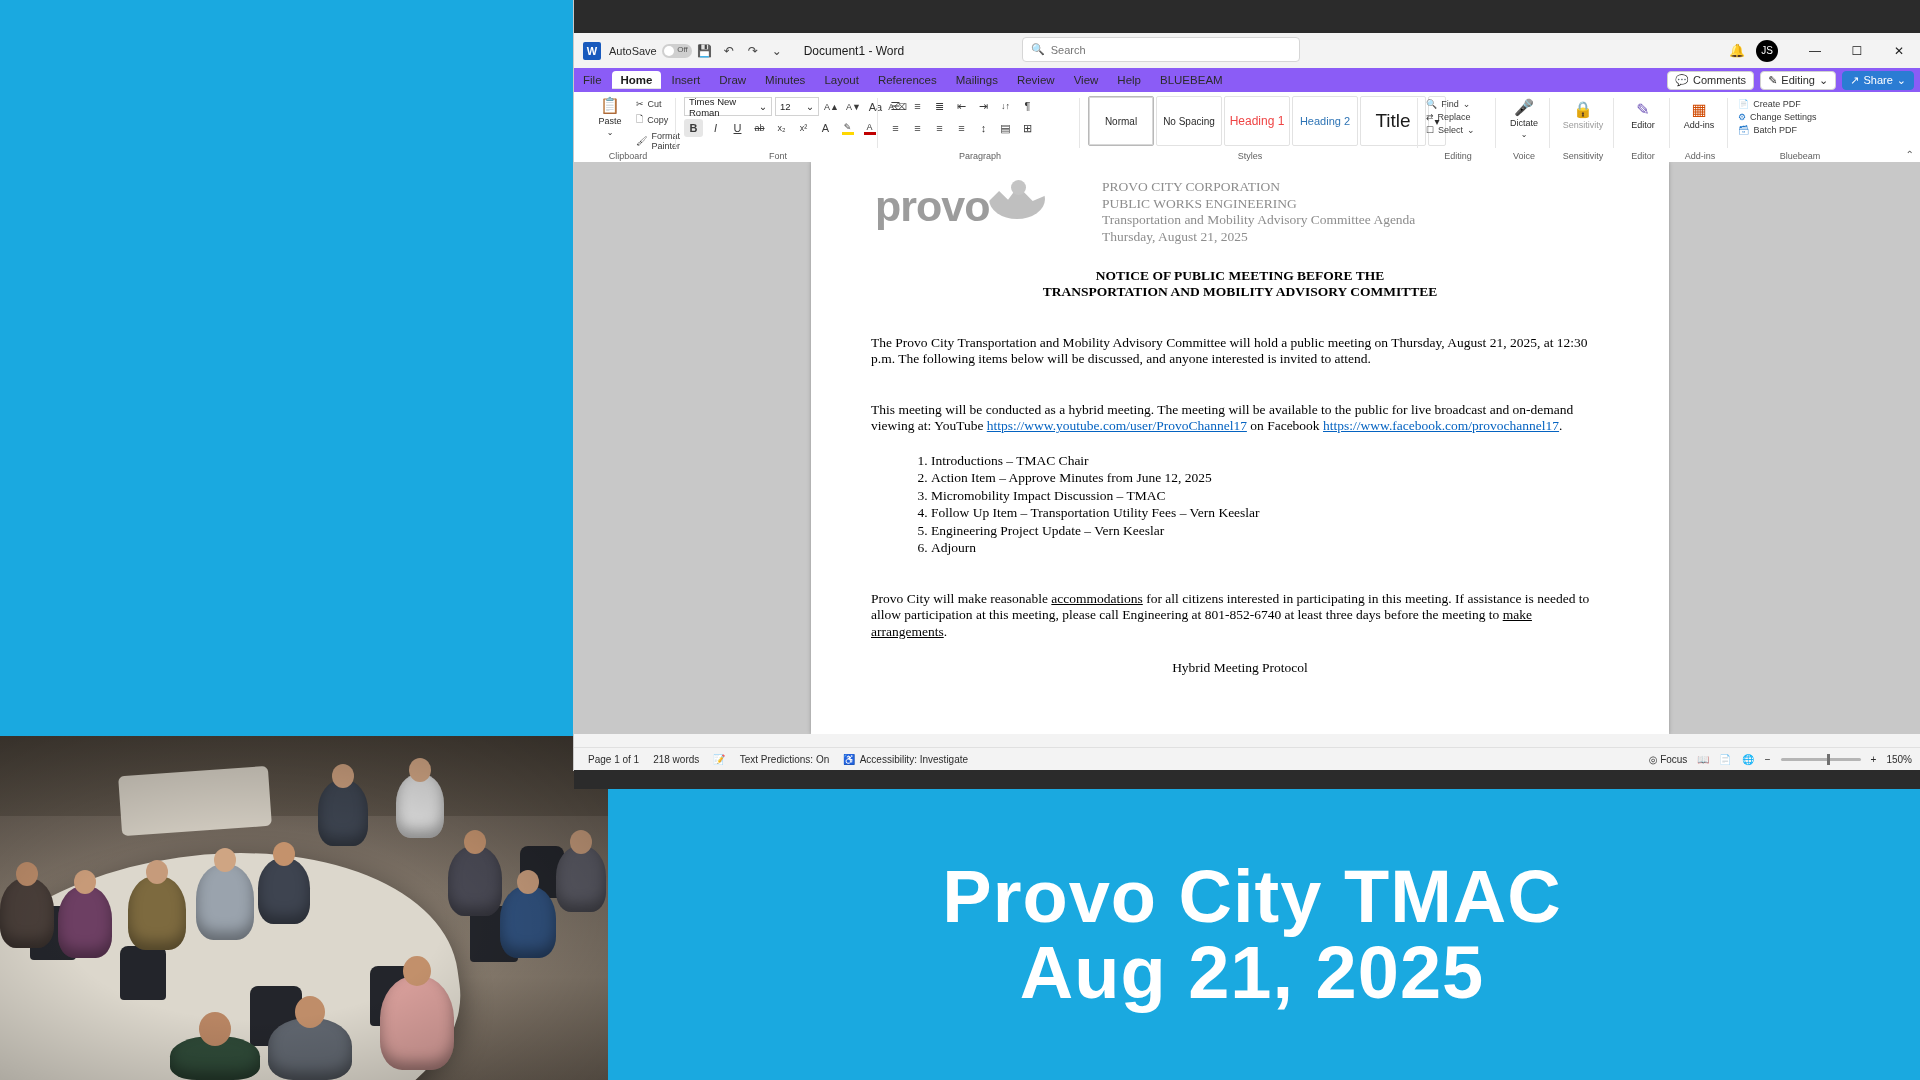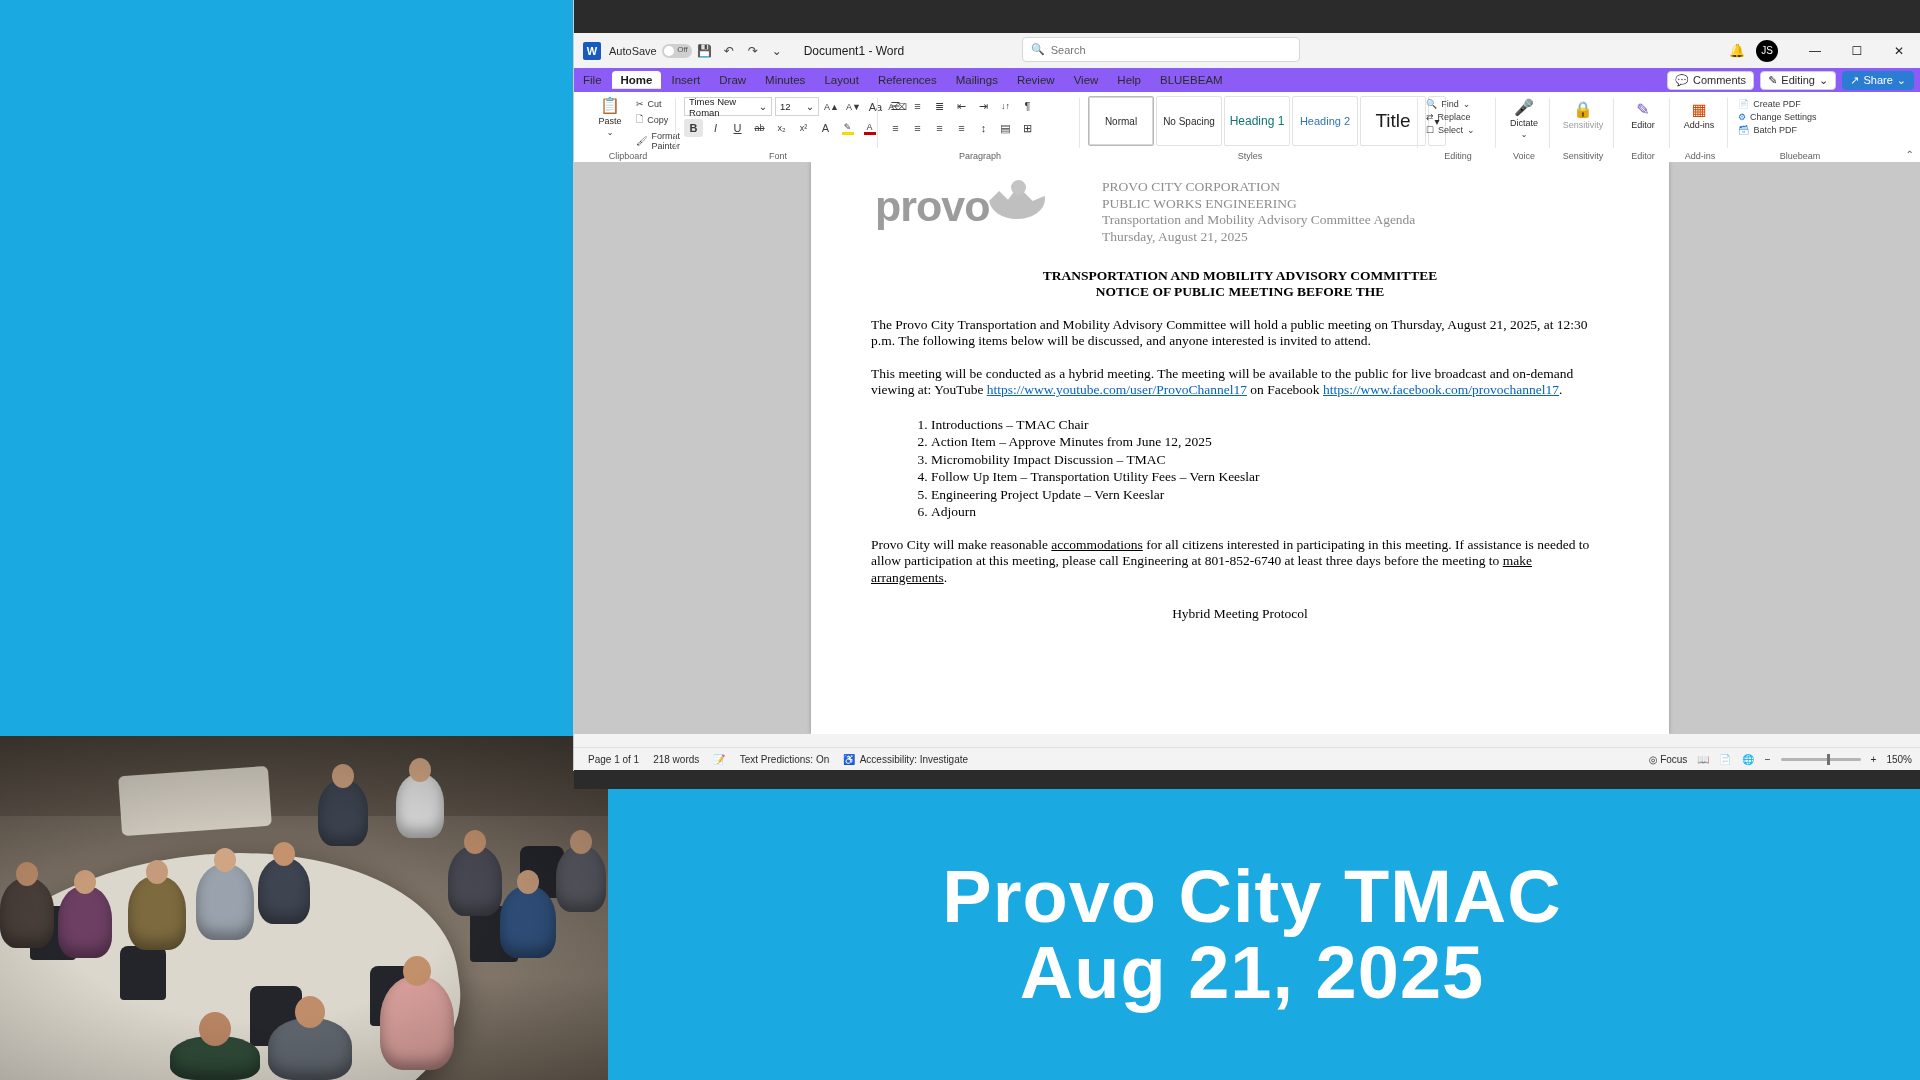--- a/index.html
+++ b/index.html
@@ -198,21 +198,21 @@
   .styles-gallery {
     position:absolute; top:4px; height: 50px;
     display: flex; align-items: stretch; gap: 2px;
   }
   .style-card {
     width: 64px; border: 1px solid #e2e2e2; background:#fff;
     display:flex; align-items:center; justify-content:center; text-align:center;
     font-size: 10px; color:#2b2b2b; border-radius:2px;
   }
   .style-card.sel { border-color:#b9b9b9; box-shadow: inset 0 0 0 1px #d8d8d8; }
-  .style-card.h1 { color:#0f766e; font-size: 12px; }
+  .style-card.h1 { color:#ef4444; font-size: 12px; }
   .style-card.h2 { color:#2e74b5; font-size: 11px; }
   .style-card.title { font-size: 19px; color:#1b1b1b; }
 
   
   .doc-area {
     position: absolute; left: 0; top: 162px; width: 100%; bottom: 36px;
     background: #c8c8c8;
     overflow: hidden;
   }
   .page {
@@ -239,21 +239,21 @@
     background: #b4b4b4;
     clip-path: polygon(0 55%, 18% 30%, 34% 52%, 52% 18%, 78% 55%, 100% 42%, 100% 100%, 0 100%);
     opacity: .85;
   }
   .provo-sun {
     position:absolute; left: 140px; top: 4px; width: 15px; height: 15px;
     border-radius: 50%; background: #c4c4c4;
   }
   .lh-lines { font-size: 13.5px; color: #8d8d8d; line-height: 1.24; padding-top: 3px; }
   .notice { text-align:center; font-weight: bold; font-size: 13.5px; line-height: 1.22; margin-top: 22px; }
-  .para { font-size: 13.5px; line-height: 1.22; margin-top: 16px; }
+  .para { font-size: 13.5px; line-height: 1.22; margin-top: 34px; }
   .lnk { color: #0563c1; text-decoration: underline; }
   ol.agenda { font-size: 13.5px; line-height: 1.22; margin: 18px 0 0 0; padding-left: 60px; }
   ol.agenda li { margin-bottom: 1px; }
   .u { text-decoration: underline; }
   .hybrid { text-align:center; font-weight: normal; font-size: 13.5px; margin-top: 20px; }
 
   
   .statusbar {
     position: absolute; left: 0; bottom: 0; width: 100%; height: 22px;
     background: #f3f3f3; border-top: 1px solid #e0e0e0;
@@ -587,22 +587,22 @@
           </div>
           <div class="lh-lines">
             <div>PROVO CITY CORPORATION</div>
             <div>PUBLIC WORKS ENGINEERING</div>
             <div>Transportation and Mobility Advisory Committee Agenda</div>
             <div>Thursday, August 21, 2025</div>
           </div>
         </div>
 
         <div class="notice">
+          <div>NOTICE OF PUBLIC MEETING BEFORE THE</div>
           <div>TRANSPORTATION AND MOBILITY ADVISORY COMMITTEE</div>
-          <div>NOTICE OF PUBLIC MEETING BEFORE THE</div>
         </div>
 
         <div class="para">The Provo City Transportation and Mobility Advisory Committee will hold a public meeting on Thursday, August 21, 2025, at 12:30 p.m. The following items below will be discussed, and anyone interested is invited to attend.</div>
 
         <div class="para">
           <span>This meeting will be conducted as a hybrid meeting. The meeting will be available to the public for live broadcast and on-demand viewing at: YouTube </span><span class="lnk">https://www.youtube.com/user/ProvoChannel17</span><span> on Facebook </span><span class="lnk">https://www.facebook.com/provochannel17</span><span>.</span>
         </div>
 
         <ol class="agenda">
           <li>Introductions – TMAC Chair</li>

